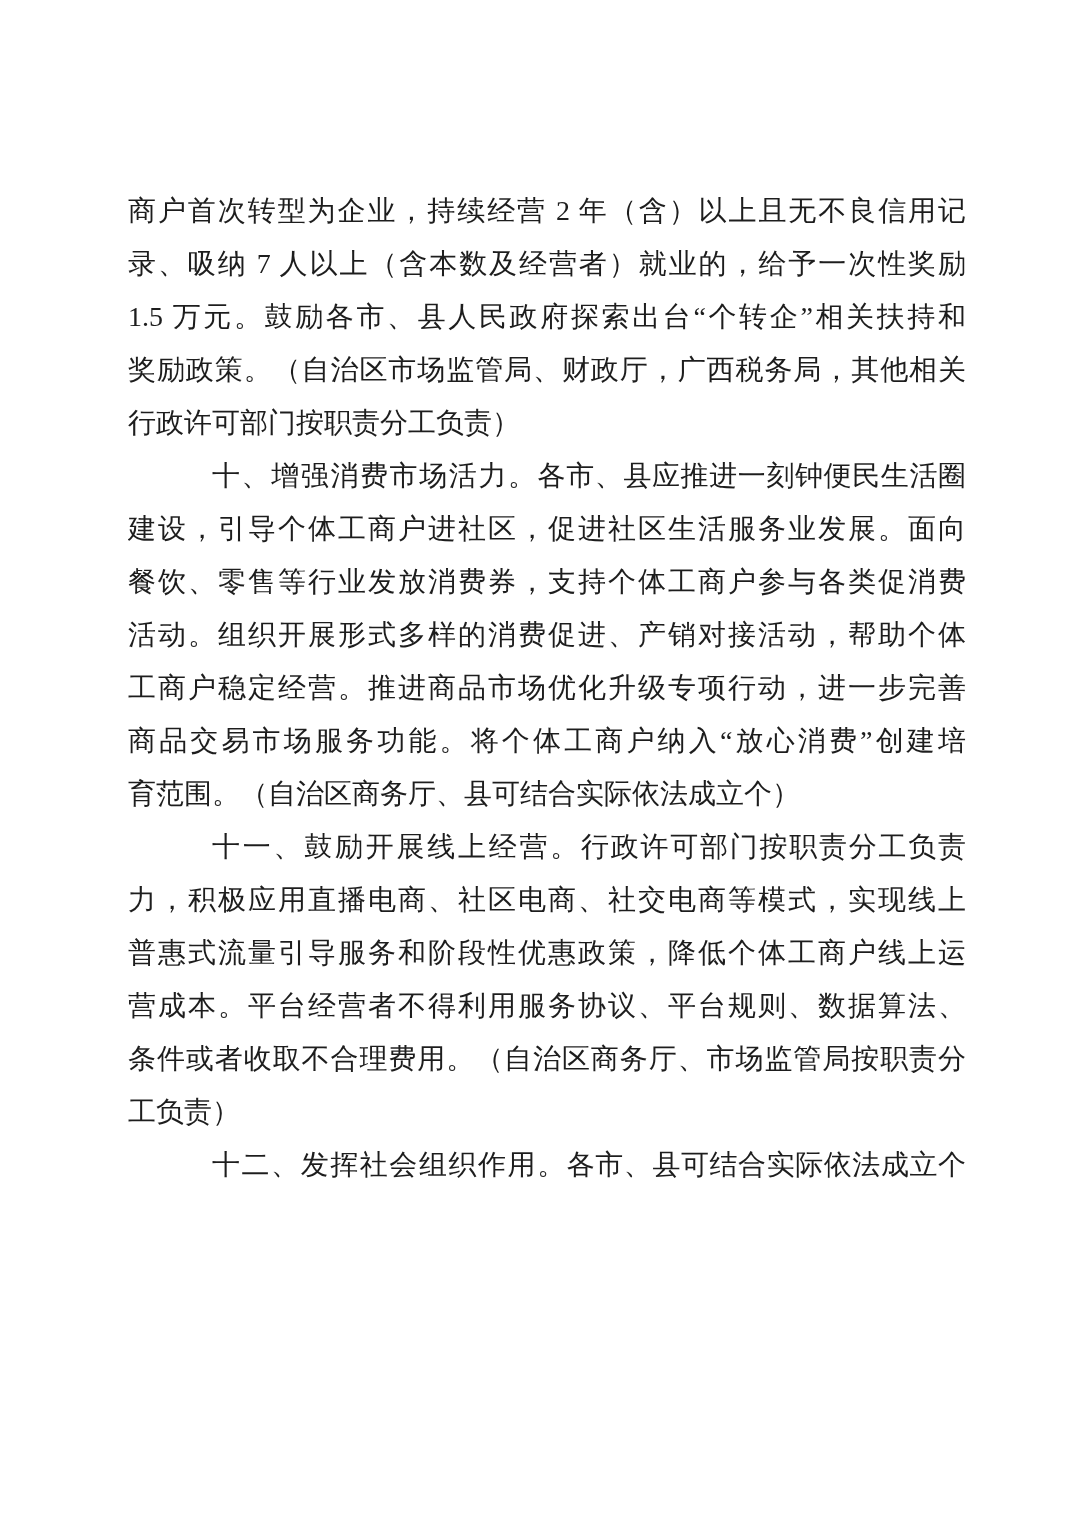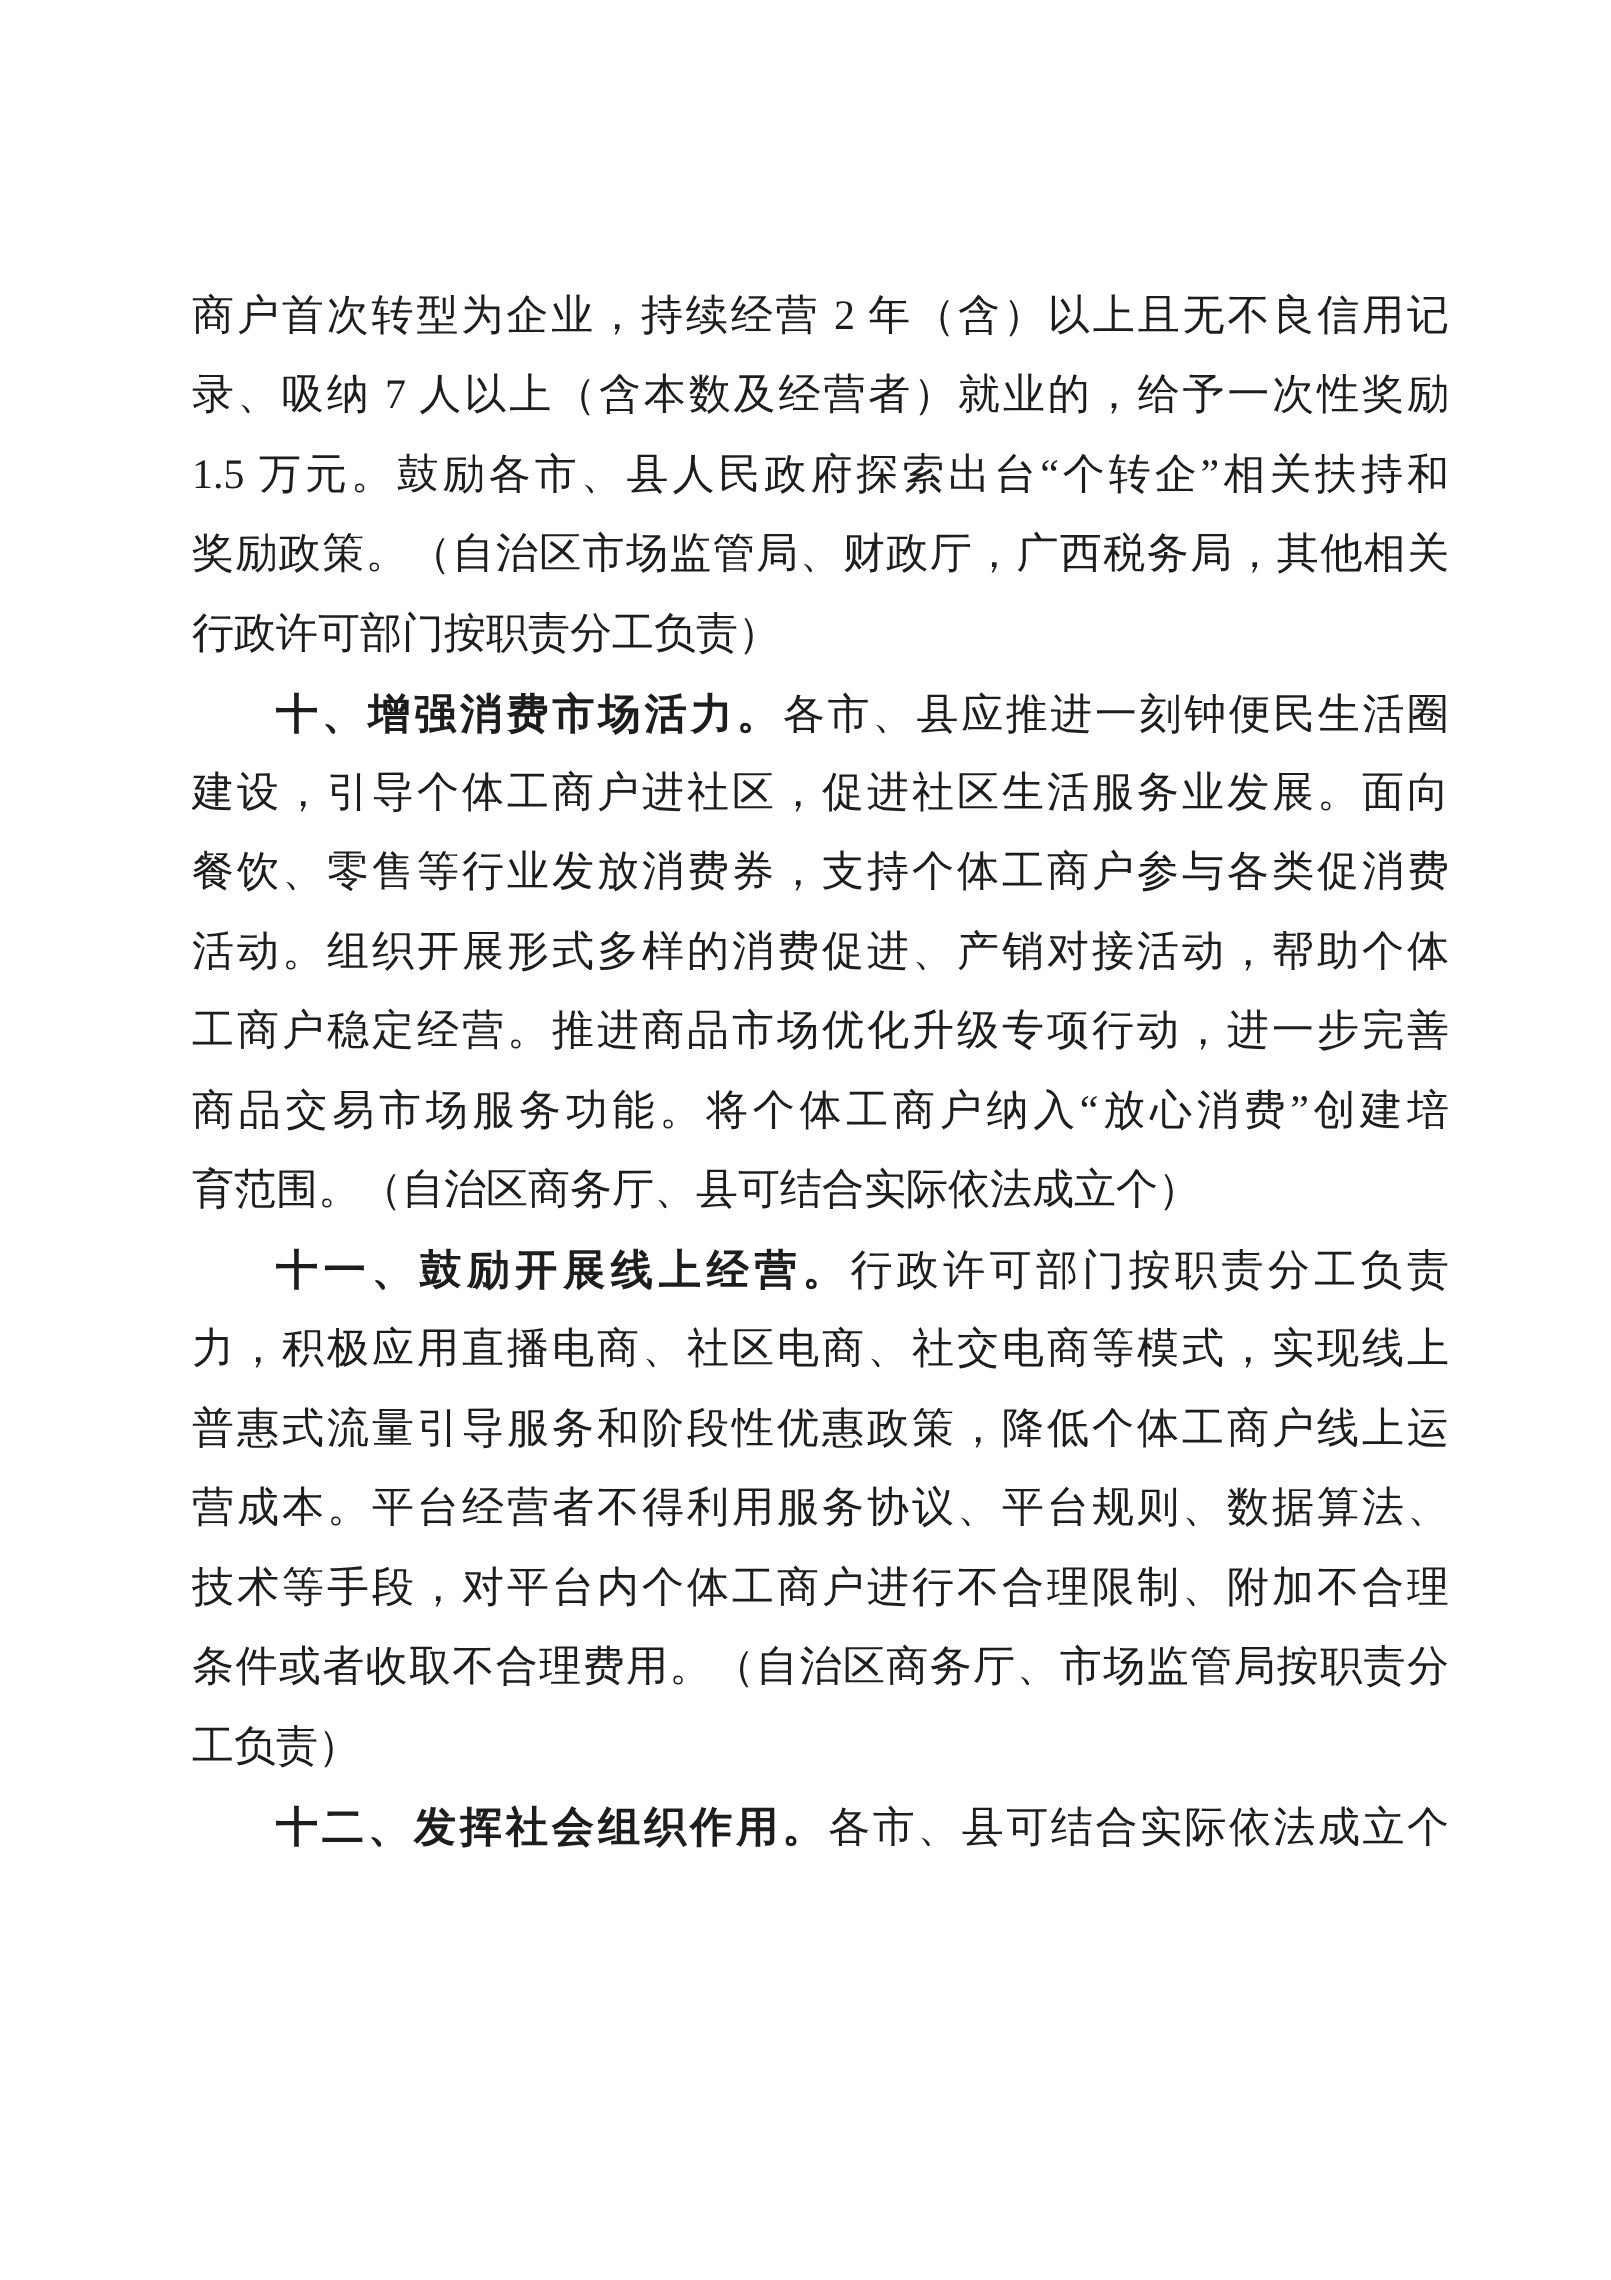--- a/index.html
+++ b/index.html
@@ -33,23 +33,24 @@
     white-space: nowrap;
   }
   .line.endpara {
     text-align-last: left;
   }
   .line.indent {
     padding-left: 56px;
     width: 782px;
   }
   .b {
-    font-weight: 700;
+    font-weight: 400;
     font-family: "Liberation Sans", sans-serif;
     letter-spacing: 1px;
+    margin-left: 28px;
   }
   .page-number {
     position: absolute;
     top: 1366px;
     right: 156px;
     font-size: 28px;
     line-height: 34px;
     text-align: right;
     color: #1d1d1d;
     font-family: "Liberation Serif", serif;
@@ -72,21 +73,20 @@
     <div class="line"><span>餐饮、零售等行业发放消费券，支持个体工商户参与各类促消费</span></div>
     <div class="line"><span>活动。组织开展形式多样的消费促进、产销对接活动，帮助个体</span></div>
     <div class="line"><span>工商户稳定经营。推进商品市场优化升级专项行动，进一步完善</span></div>
     <div class="line"><span>商品交易市场服务功能。将个体工商户纳入“放心消费”创建培</span></div>
     <div class="line endpara"><span>育范围。（自治区商务厅、县可结合实际依法成立个）</span></div>
 
     <div class="line indent"><span class="b">十一、鼓励开展线上经营。</span><span>行政许可部门按职责分工负责</span></div>
     <div class="line"><span>力，积极应用直播电商、社区电商、社交电商等模式，实现线上</span></div>
     <div class="line"><span>普惠式流量引导服务和阶段性优惠政策，降低个体工商户线上运</span></div>
     <div class="line"><span>营成本。平台经营者不得利用服务协议、平台规则、数据算法、</span></div>
-    <div class="line"><span>技术等手段，对平台内个体工商户进行不合理限制、附加不合理</span></div>
     <div class="line"><span>条件或者收取不合理费用。（自治区商务厅、市场监管局按职责分</span></div>
     <div class="line endpara"><span>工负责）</span></div>
 
     <div class="line indent"><span class="b">十二、发挥社会组织作用。</span><span>各市、县可结合实际依法成立个</span></div>
 
   </main>
 
   <footer class="page-number">— 7 —</footer>
 </div>
 

